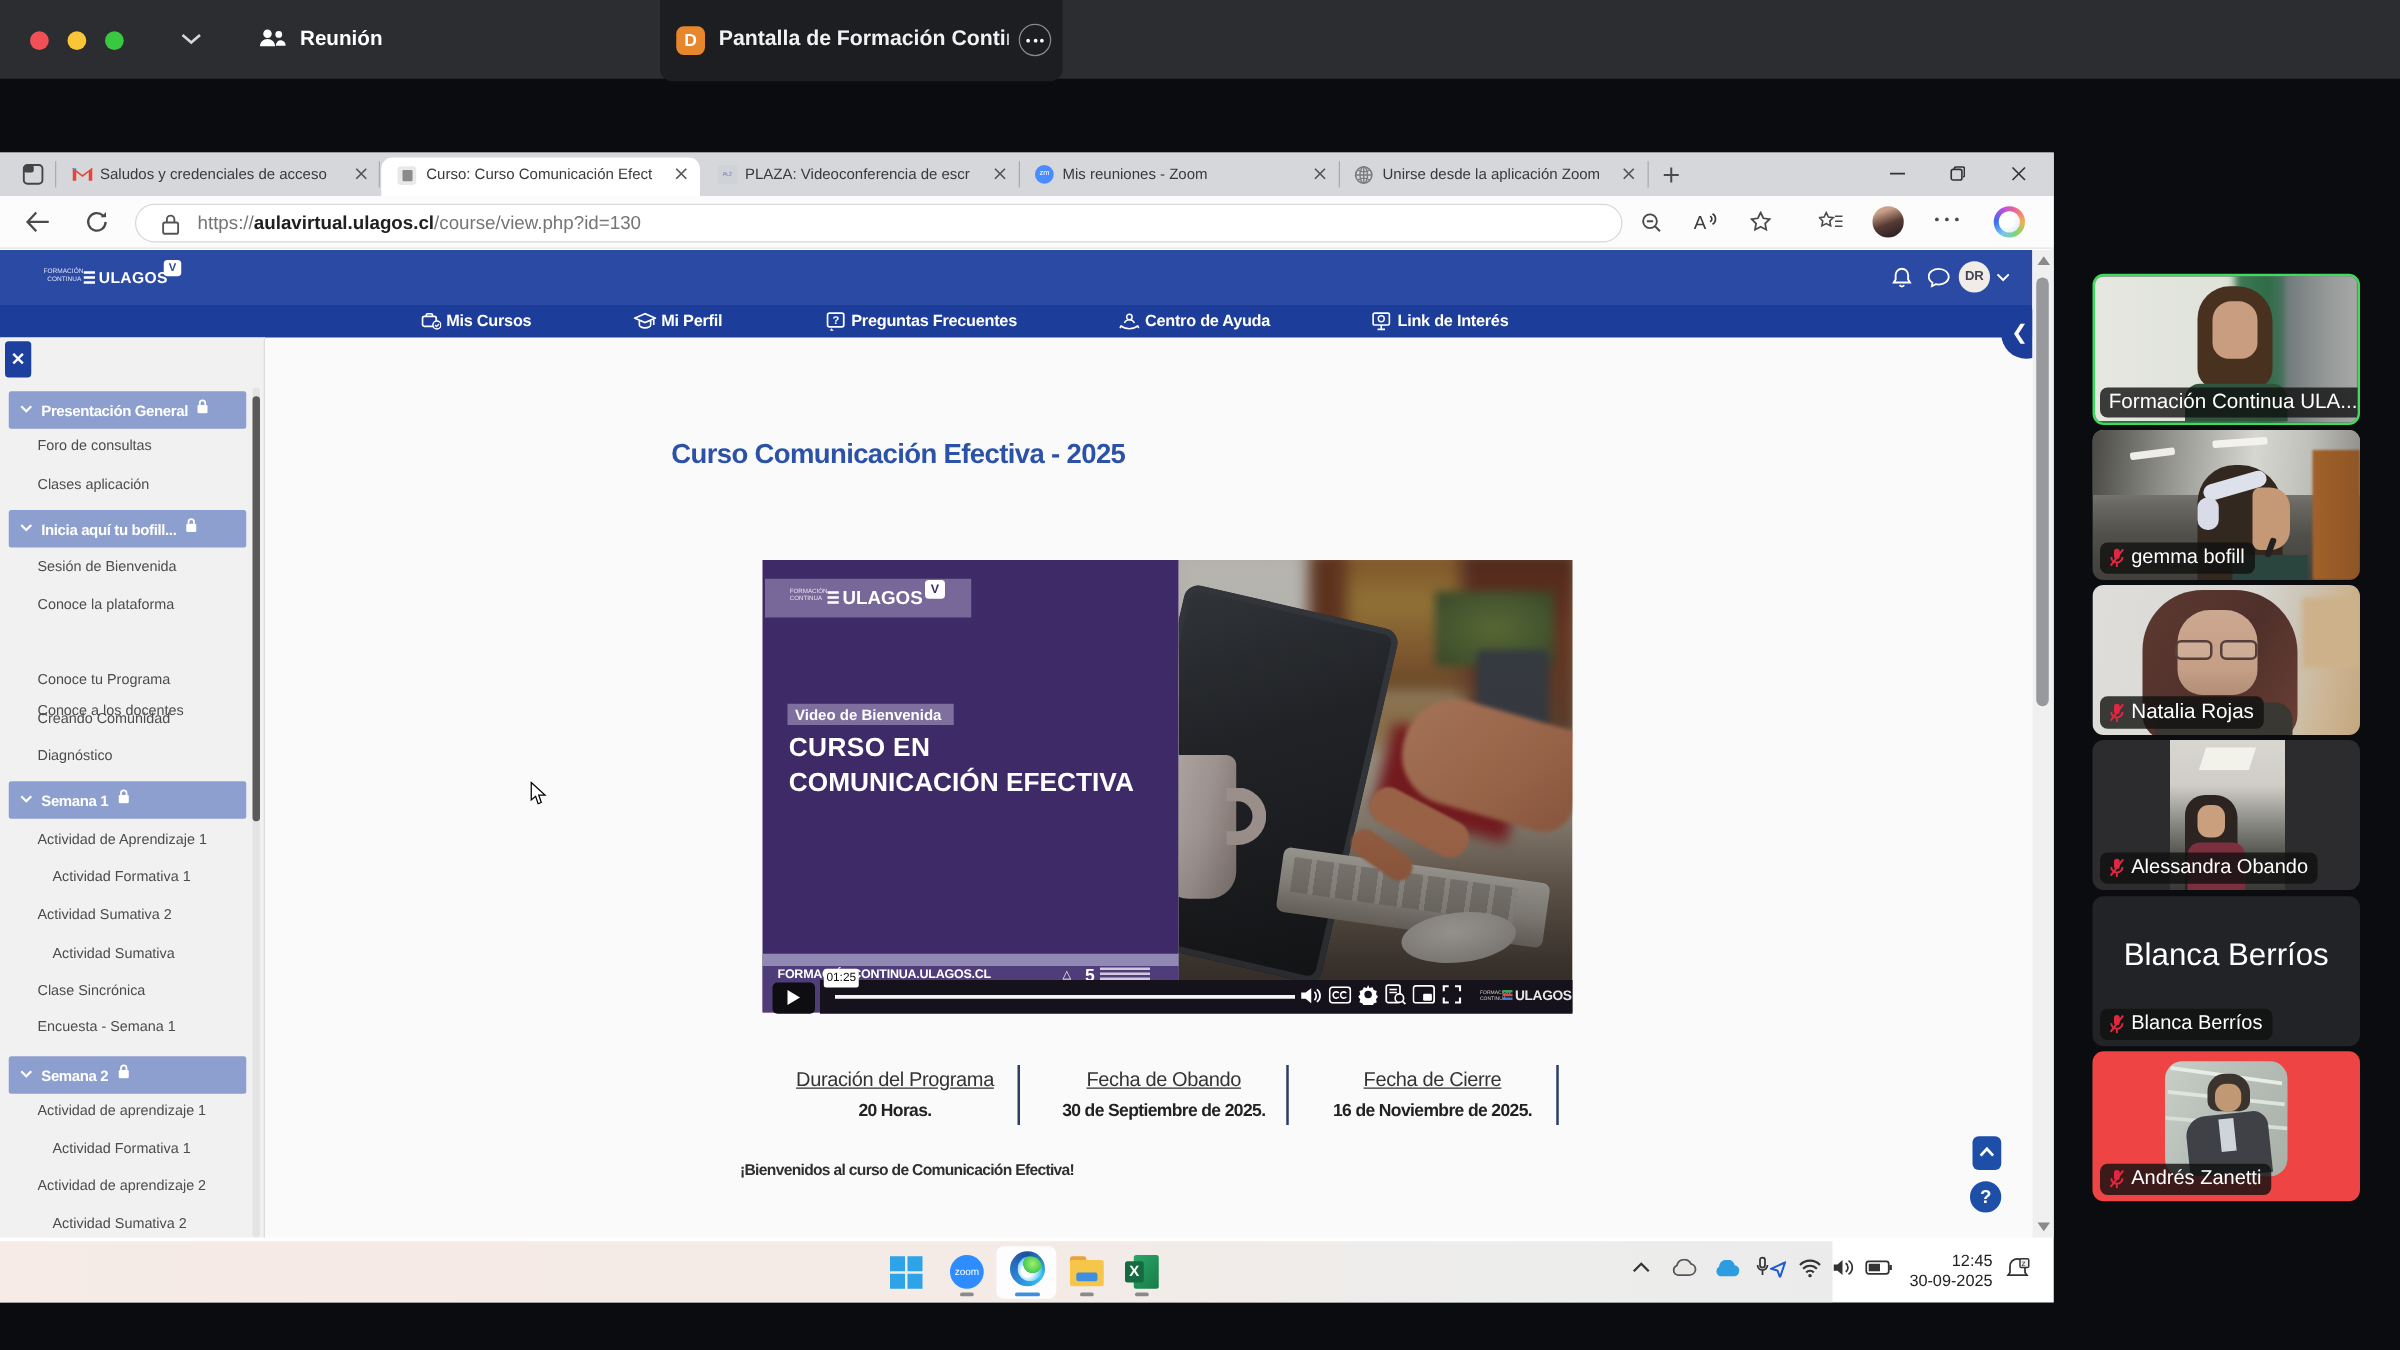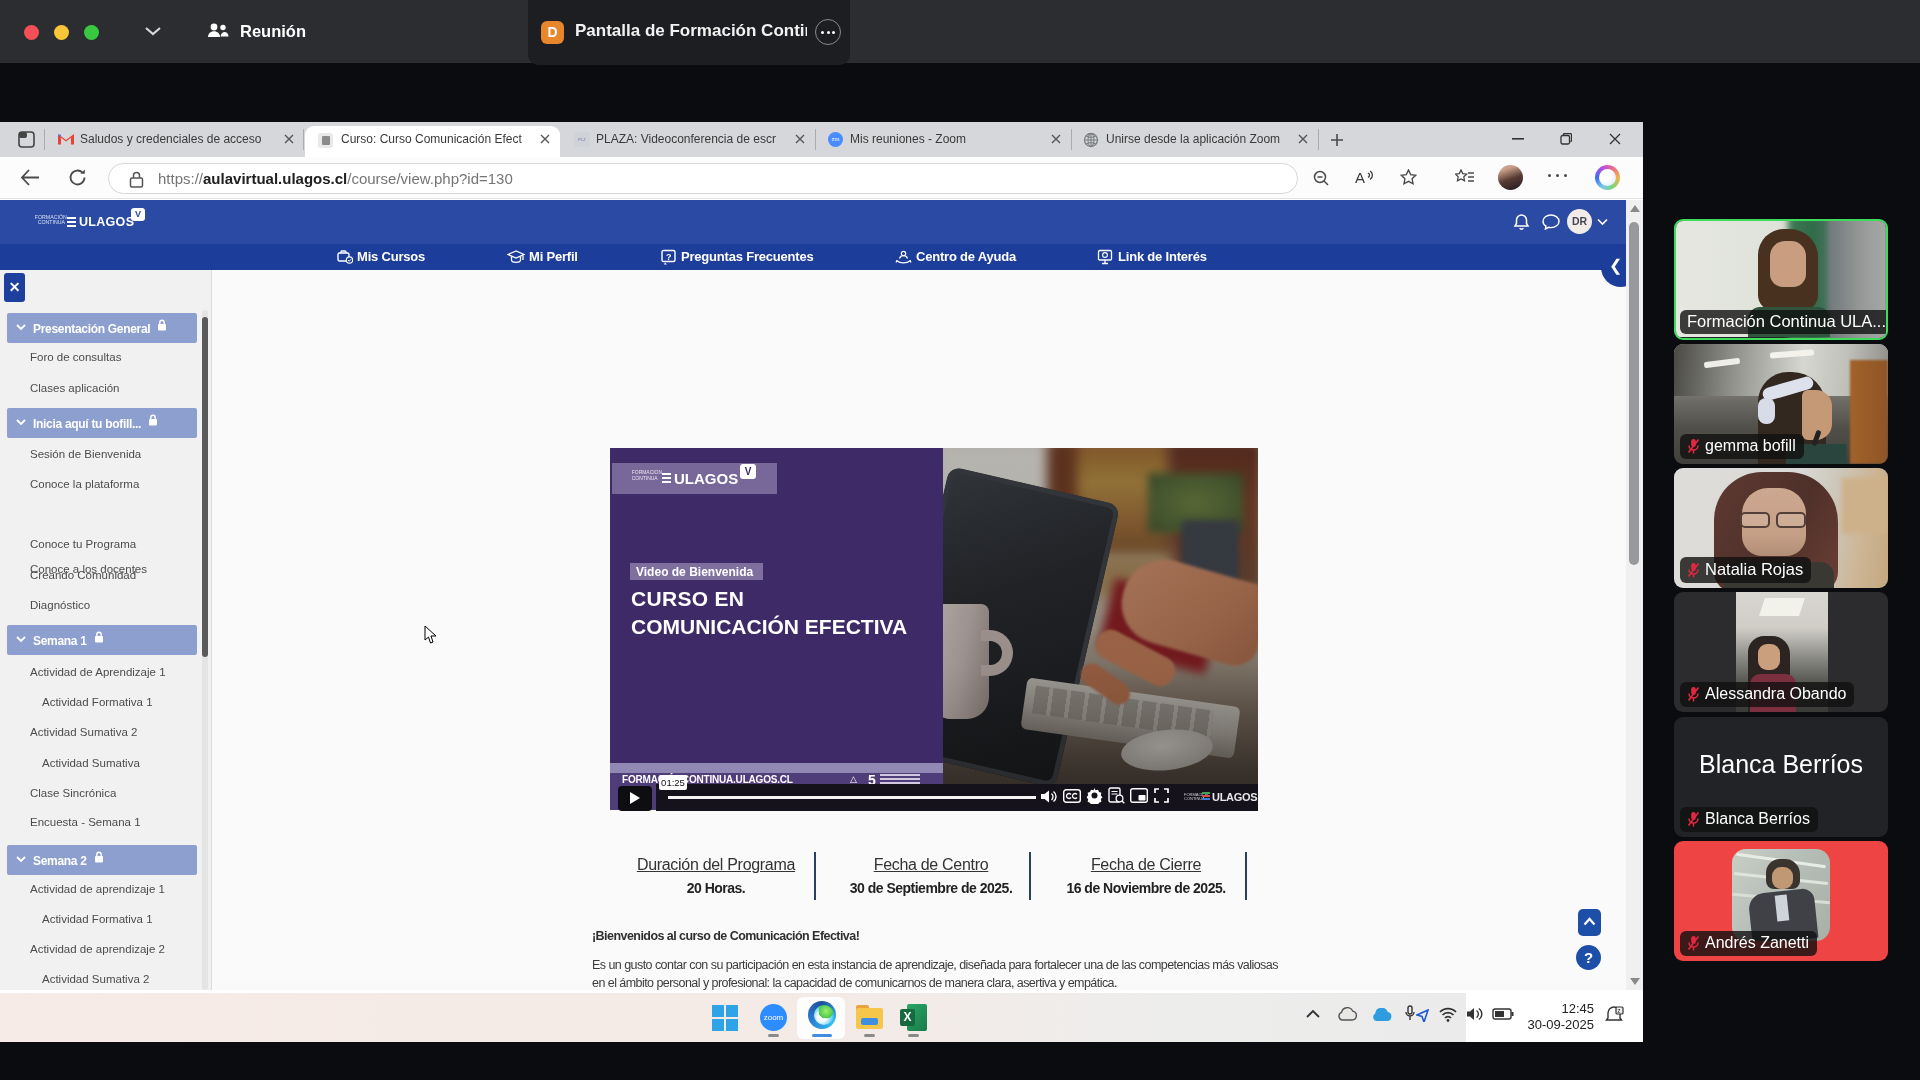--- a/index.html
+++ b/index.html
@@ -293,20 +293,21 @@
             </svg></div>
         <div class="abs sitem" style="top:613px;">Actividad de aprendizaje 1</div>
         <div class="abs sitem2" style="top:643px;">Actividad Formativa 1</div>
         <div class="abs sitem" style="top:673px;">Actividad de aprendizaje 2</div>
         <div class="abs sitem2" style="top:703px;">Actividad Sumativa 2</div>
 
         <div class="abs" style="left:202px;top:40px;width:6px;height:680px;background:#e4e4e4;border-radius:3px;"></div>
         <div class="abs" style="left:202px;top:47px;width:6px;height:340px;background:#5a5a5a;border-radius:3px;"></div>
       </div>
 
+      <div class="abs" style="left:537px;top:150px;color:#2b52a8;font-size:22px;letter-spacing:-0.5px;font-weight:bold;">Curso Comunicación Efectiva - 2025</div>
 
       <div class="abs" id="video">
         <div class="abs" id="vleft">
 
           <div class="abs" style="left:2px;top:15px;width:165px;height:31px;background:rgba(190,180,215,.45);"></div>
           <div class="abs" style="left:2px;top:22px;color:#e8e4f2;font-size:9px;line-height:10px;text-align:right;width:44px;transform:scale(0.55);transform-origin:right top;">FORMACIÓN<br>CONTINUA</div>
           <div class="abs" style="left:52px;top:24px;width:10px;height:14px;">
             <div class="abs" style="left:0;top:1px;width:9px;height:2px;background:#fff"></div>
             <div class="abs" style="left:0;top:5px;width:9px;height:2px;background:#fff"></div>
             <div class="abs" style="left:0;top:9px;width:9px;height:2px;background:#fff"></div>
@@ -398,29 +399,28 @@
       <div class="abs" style="left:1202px;top:592px;width:9px;height:10px;">
         <div style="width:8px;height:2px;background:#3aa557;margin-bottom:1px;"></div>
         <div style="width:8px;height:2px;background:#d84b4b;margin-bottom:1px;"></div>
         <div style="width:8px;height:2px;background:#3a7fd8;"></div>
       </div>
       <div class="abs" style="left:1212px;top:591px;color:#e8e8e8;font-weight:bold;font-size:11px;letter-spacing:-0.3px;">ULAGOS</div>
 
       <div class="abs ilabel" style="left:606px;top:656px;">Duración del Programa</div>
       <div class="abs ival" style="left:596px;top:680px;">20 Horas.</div>
       <div class="abs idiv" style="left:814px;top:652px;height:48px;"></div>
-      <div class="abs ilabel" style="left:821px;top:656px;">Fecha de Centro</div>
+      <div class="abs ilabel" style="left:821px;top:656px;">Fecha de Obando</div>
       <div class="abs ival" style="left:811px;top:680px;">30 de Septiembre de 2025.</div>
       <div class="abs idiv" style="left:1029px;top:652px;height:48px;"></div>
       <div class="abs ilabel" style="left:1036px;top:656px;">Fecha de Cierre</div>
       <div class="abs ival" style="left:1026px;top:680px;">16 de Noviembre de 2025.</div>
       <div class="abs idiv" style="left:1245px;top:652px;height:48px;"></div>
 
       <div class="abs" style="left:592px;top:729px;color:#2f2f2f;font-size:12.5px;letter-spacing:-0.55px;font-weight:bold;">¡Bienvenidos al curso de Comunicación Efectiva!</div>
-      <div class="abs" style="left:592px;top:756px;color:#3c3c3c;font-size:12.5px;letter-spacing:-0.55px;line-height:18px;width:760px;">Es un gusto contar con su participación en esta instancia de aprendizaje, diseñada para fortalecer una de las competencias más valiosas<br>en el ámbito personal y profesional: la capacidad de comunicarnos de manera clara, asertiva y empática.</div>
 
       <div class="abs" style="left:1578px;top:709px;width:23px;height:27px;background:#1d4fa8;border-radius:5px;">
           <svg style="position:absolute;left:5px;top:8px" width="13" height="9" viewBox="0 0 13 9">
             <path d="M1.5 7.5L6.5 2l5 5.5" stroke="#fff" stroke-width="2.2" fill="none"></path>
           </svg>
         </div>
       <div class="abs" style="left:1576px;top:745px;width:25px;height:25px;background:#1d4fa8;border-radius:50%;color:#fff;font-weight:bold;font-size:15px;text-align:center;line-height:25px;">?</div>
 
       <svg class="abs" style="left:424px;top:425px" width="14" height="20" viewBox="0 0 14 20">
           <path d="M1 1v14l3.5-3 2 6 2.5-1-2-6H12z" fill="#fff" stroke="#000" stroke-width="1"></path>

